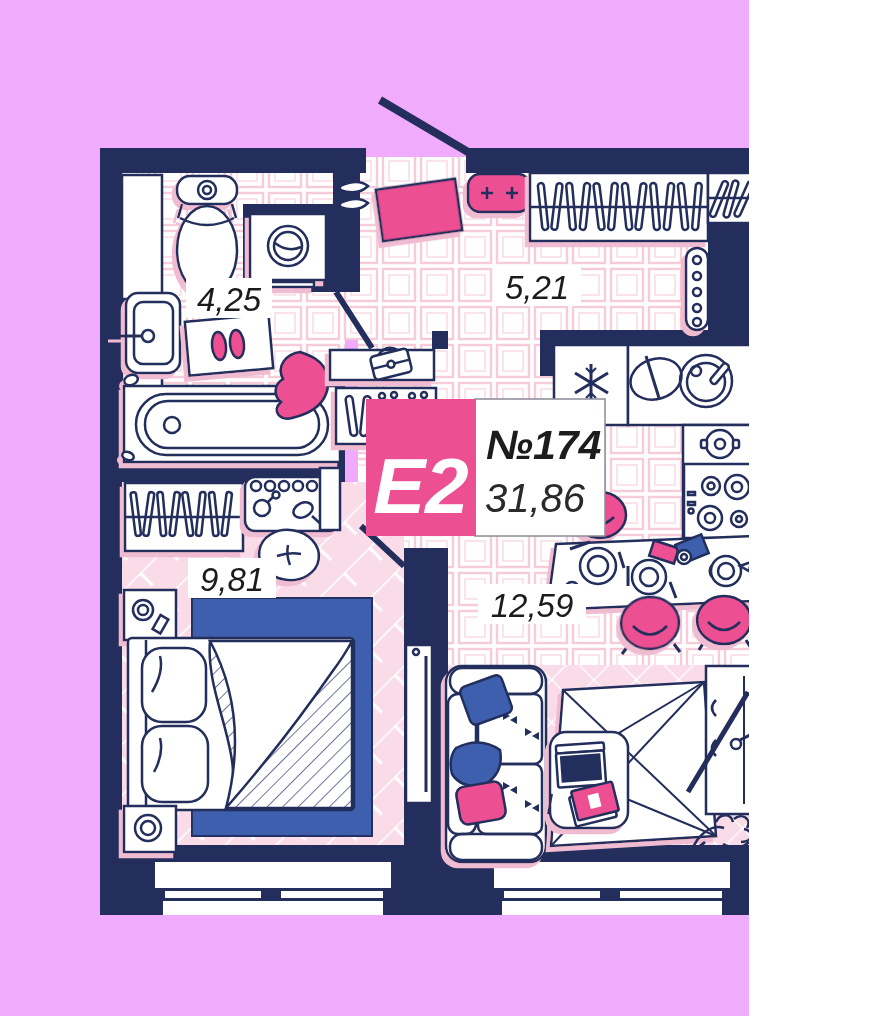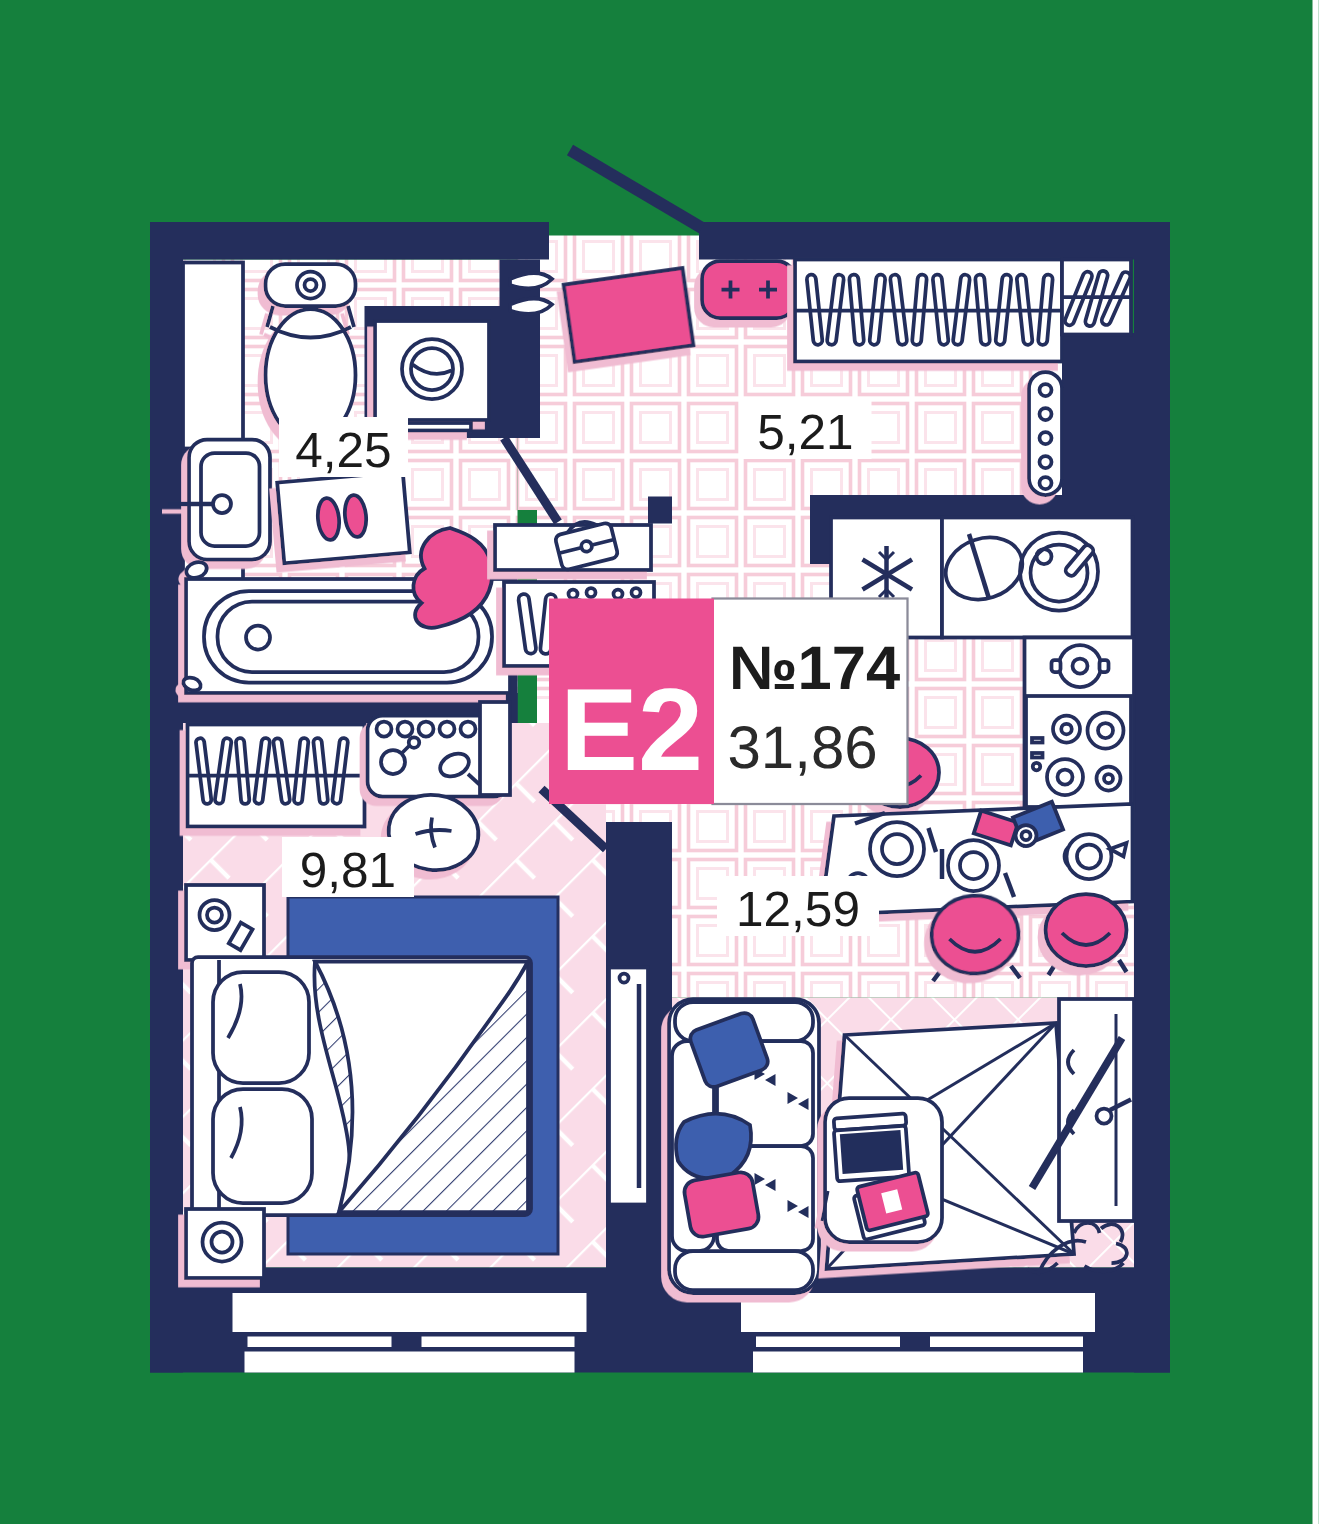--- a/index.html
+++ b/index.html
@@ -1,17 +1,17 @@
 <!DOCTYPE html>
 <html><head>
 <meta charset="utf-8">
 <style>
   html,body{margin:0;padding:0;background:#ffffff;}
   body{font-family:"Liberation Sans", sans-serif;}
-  .stage{position:relative;width:875px;height:1016px;background:#15803d;overflow:hidden;}
+  .stage{position:relative;width:749px;height:1016px;background:#f0abfc;overflow:hidden;font-style:italic;}
   svg{display:block;}
   text{font-family:"Liberation Sans", sans-serif;}
   .area-label{font-size:33px;fill:#1b1b1b;}
   .badge-type{font-size:78px;font-weight:bold;fill:#ffffff;}
   .badge-num{font-size:41px;font-weight:bold;fill:#1c1c1c;}
   .badge-area{font-size:40px;fill:#2a2a2a;}
 </style>
 </head>
 <body>
 

